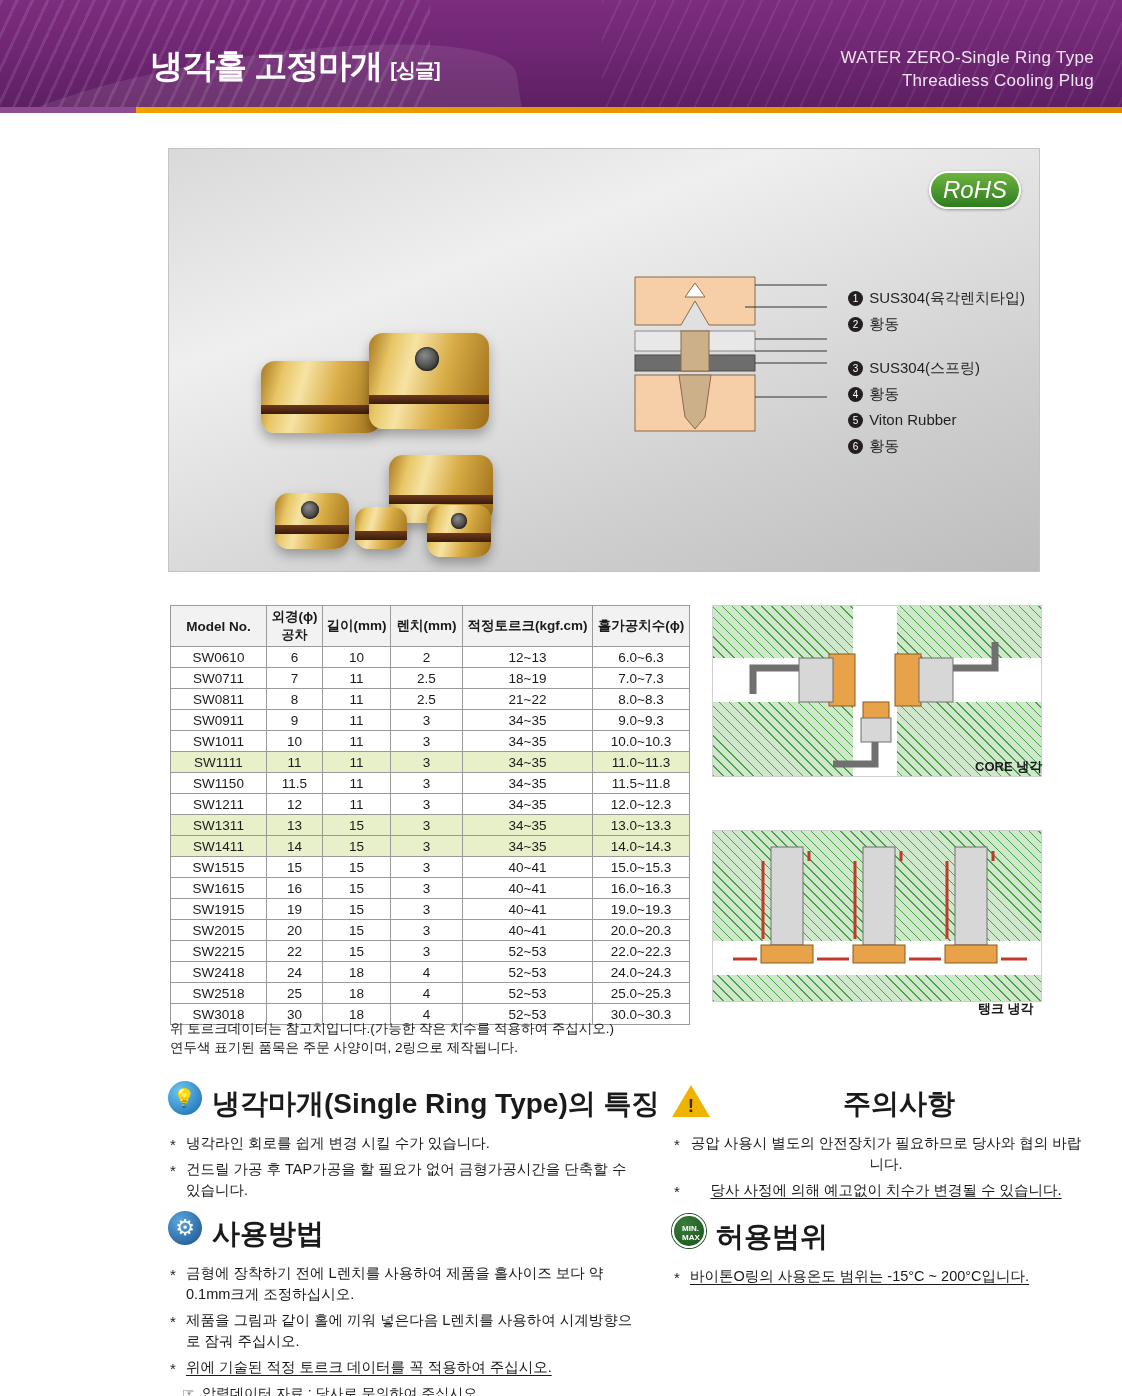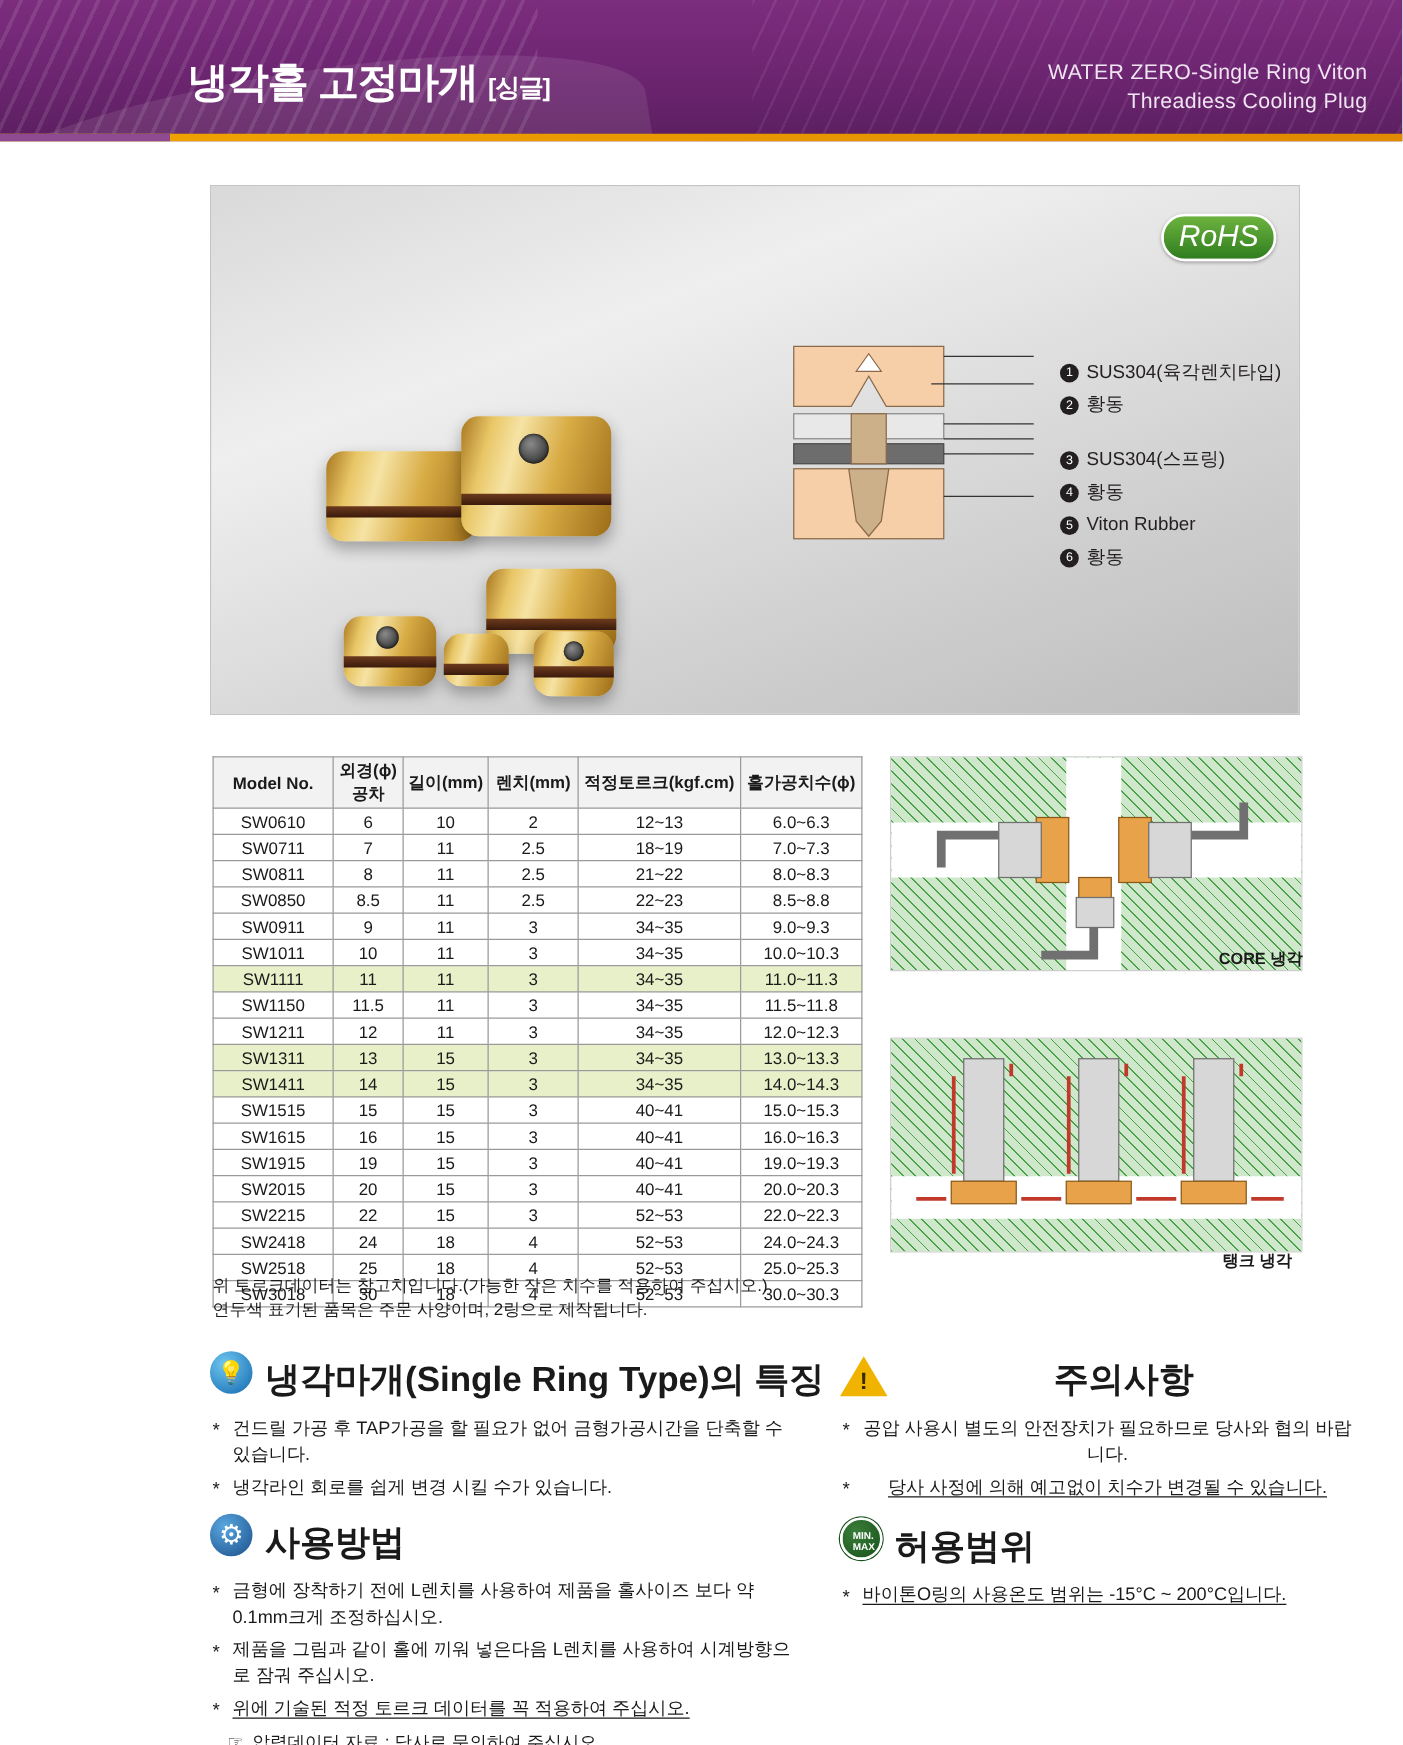--- a/index.html
+++ b/index.html
@@ -187,21 +187,21 @@
 
 <div class="header">
   <div class="stripes"></div>
   <div class="stripes2"></div>
   <div class="swoosh"></div>
   <div class="header-title">
     <span>냉각홀 고정마개</span>
     <span class="sub">[싱글]</span>
   </div>
   <div class="header-en">
-    <div>WATER ZERO-Single Ring Viton</div>
+    <div>WATER ZERO-Single Ring Type</div>
     <div>Threadiess Cooling Plug</div>
   </div>
 </div>
 <div class="header-bottom"></div>
 <div class="header-bottom-l"></div>
 
 <div class="photo">
   <div class="rohs">RoHS</div>
 
   <div class="plugshape" style="left:92px;  top:212px; width:120px; height:72px;">
@@ -282,28 +282,20 @@
           <td>18~19</td>
           <td>7.0~7.3</td>
         </tr>
       <tr>
           <td>SW0811</td>
           <td>8</td>
           <td>11</td>
           <td>2.5</td>
           <td>21~22</td>
           <td>8.0~8.3</td>
-        </tr>
-      <tr>
-          <td>SW0850</td>
-          <td>8.5</td>
-          <td>11</td>
-          <td>2.5</td>
-          <td>22~23</td>
-          <td>8.5~8.8</td>
         </tr>
       <tr>
           <td>SW0911</td>
           <td>9</td>
           <td>11</td>
           <td>3</td>
           <td>34~35</td>
           <td>9.0~9.3</td>
         </tr>
       <tr>
@@ -474,22 +466,22 @@
   </svg>
 </div>
 <div class="draw-label lbl2">탱크 냉각</div>
 
 <div class="sec s1">
   <div class="sec-head">
     <span class="ic ic-bulb"></span>
     <span class="sec-title">냉각마개(Single Ring Type)의 특징</span>
   </div>
   <ul class="items">
+    <li>냉각라인 회로를 쉽게 변경 시킬 수가 있습니다.</li>
     <li>건드릴 가공 후 TAP가공을 할 필요가 없어 금형가공시간을 단축할 수 있습니다.</li>
-    <li>냉각라인 회로를 쉽게 변경 시킬 수가 있습니다.</li>
   </ul>
 </div>
 
 <div class="sec s2">
   <div class="sec-head">
     <span class="ic ic-gear"></span>
     <span class="sec-title">사용방법</span>
   </div>
   <ul class="items">
     <li>금형에 장착하기 전에 L렌치를 사용하여 제품을 홀사이즈 보다 약0.1mm크게 조정하십시오.</li>

